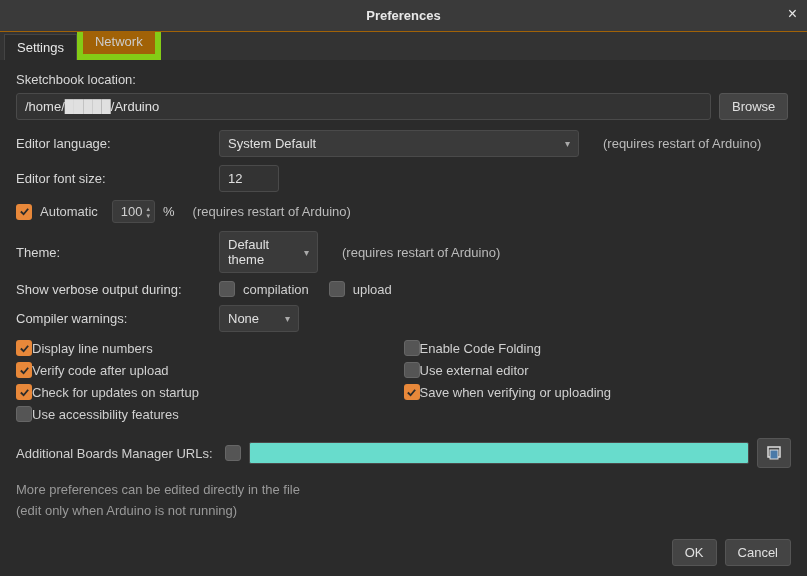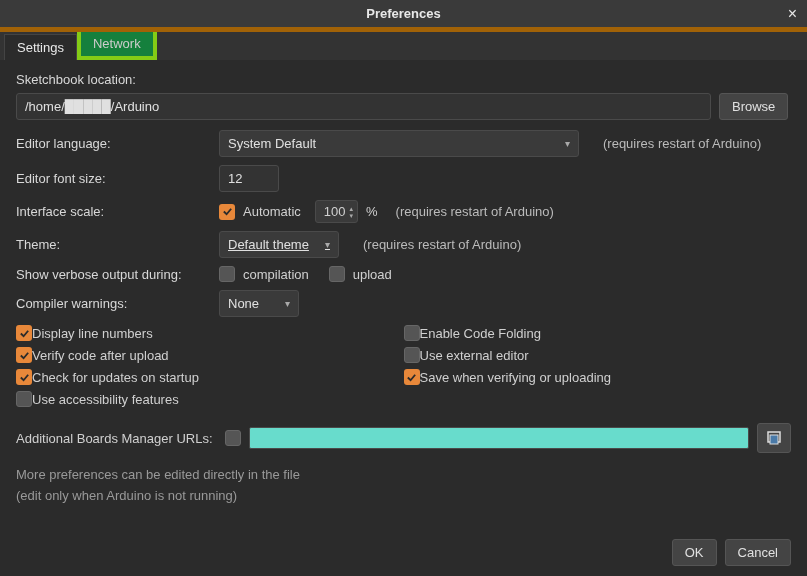--- a/index.html
+++ b/index.html
@@ -12,21 +12,21 @@
   height: 576px;
   overflow: hidden;
 }
 .titlebar {
   background: #3a3a3a;
   height: 32px;
   display: flex;
   align-items: center;
   justify-content: center;
   position: relative;
-  border-bottom: 5px solid #a16207;
+  border-bottom: 1px solid #a16207;
 }
 .titlebar .title {
   font-weight: 600;
   color: #e8e8e8;
   font-size: 13px;
 }
 .titlebar .close {
   position: absolute;
   right: 10px;
   top: 6px;
@@ -49,22 +49,22 @@
   cursor: pointer;
   border: 1px solid transparent;
 }
 .tab.active {
   background: #2b2b2b;
   border: 1px solid #444;
   border-bottom: none;
   color: #e8e8e8;
 }
 .tab.inactive {
-  background: #15803d;
-  border: 4px solid #84cc16;
+  background: #a16207;
+  border: 6px solid #84cc16;
 }
 .content {
   padding: 12px 16px;
 }
 .label {
   color: #d8d8d8;
   font-size: 13px;
   display: block;
   margin-bottom: 6px;
 }
@@ -234,41 +234,40 @@
     </div>
     <span class="hint" style="margin-left:16px;">(requires restart of Arduino)</span>
   </div>
 
   <div class="row">
     <span class="rowlabel">Editor font size:</span>
     <input type="text" class="textinput" style="width: 60px;" value="12">
   </div>
 
   <div class="row">
-    <span class="rowlabel">Interface scale:</span>
     <span class="checkbox checked">
       <svg viewBox="0 0 12 12">
           <path d="M2 6 L5 9 L10 3" stroke="#2b2b2b" stroke-width="2" fill="none"></path>
         </svg>
     </span>
     <span>Automatic</span>
     <span class="spinner" style="margin-left:6px;">
       <span>100</span>
       <span class="spinarrows">
           <span>▴</span>
           <span>▾</span>
         </span>
     </span>
     <span>%</span>
     <span class="hint" style="margin-left:10px;">(requires restart of Arduino)</span>
   </div>
 
   <div class="row">
     <span class="rowlabel">Theme:</span>
-    <div class="select" style="width:120px;text-decoration:underline;">
+    <div class="select" style="width:99px;">
       <span>Default theme</span>
       <span class="chevron">▾</span>
     </div>
     <span class="hint" style="margin-left:16px;">(requires restart of Arduino)</span>
   </div>
 
   <div class="row">
     <span class="rowlabel">Show verbose output during:</span>
     <span class="checkbox unchecked"></span>
     <span>compilation</span>

